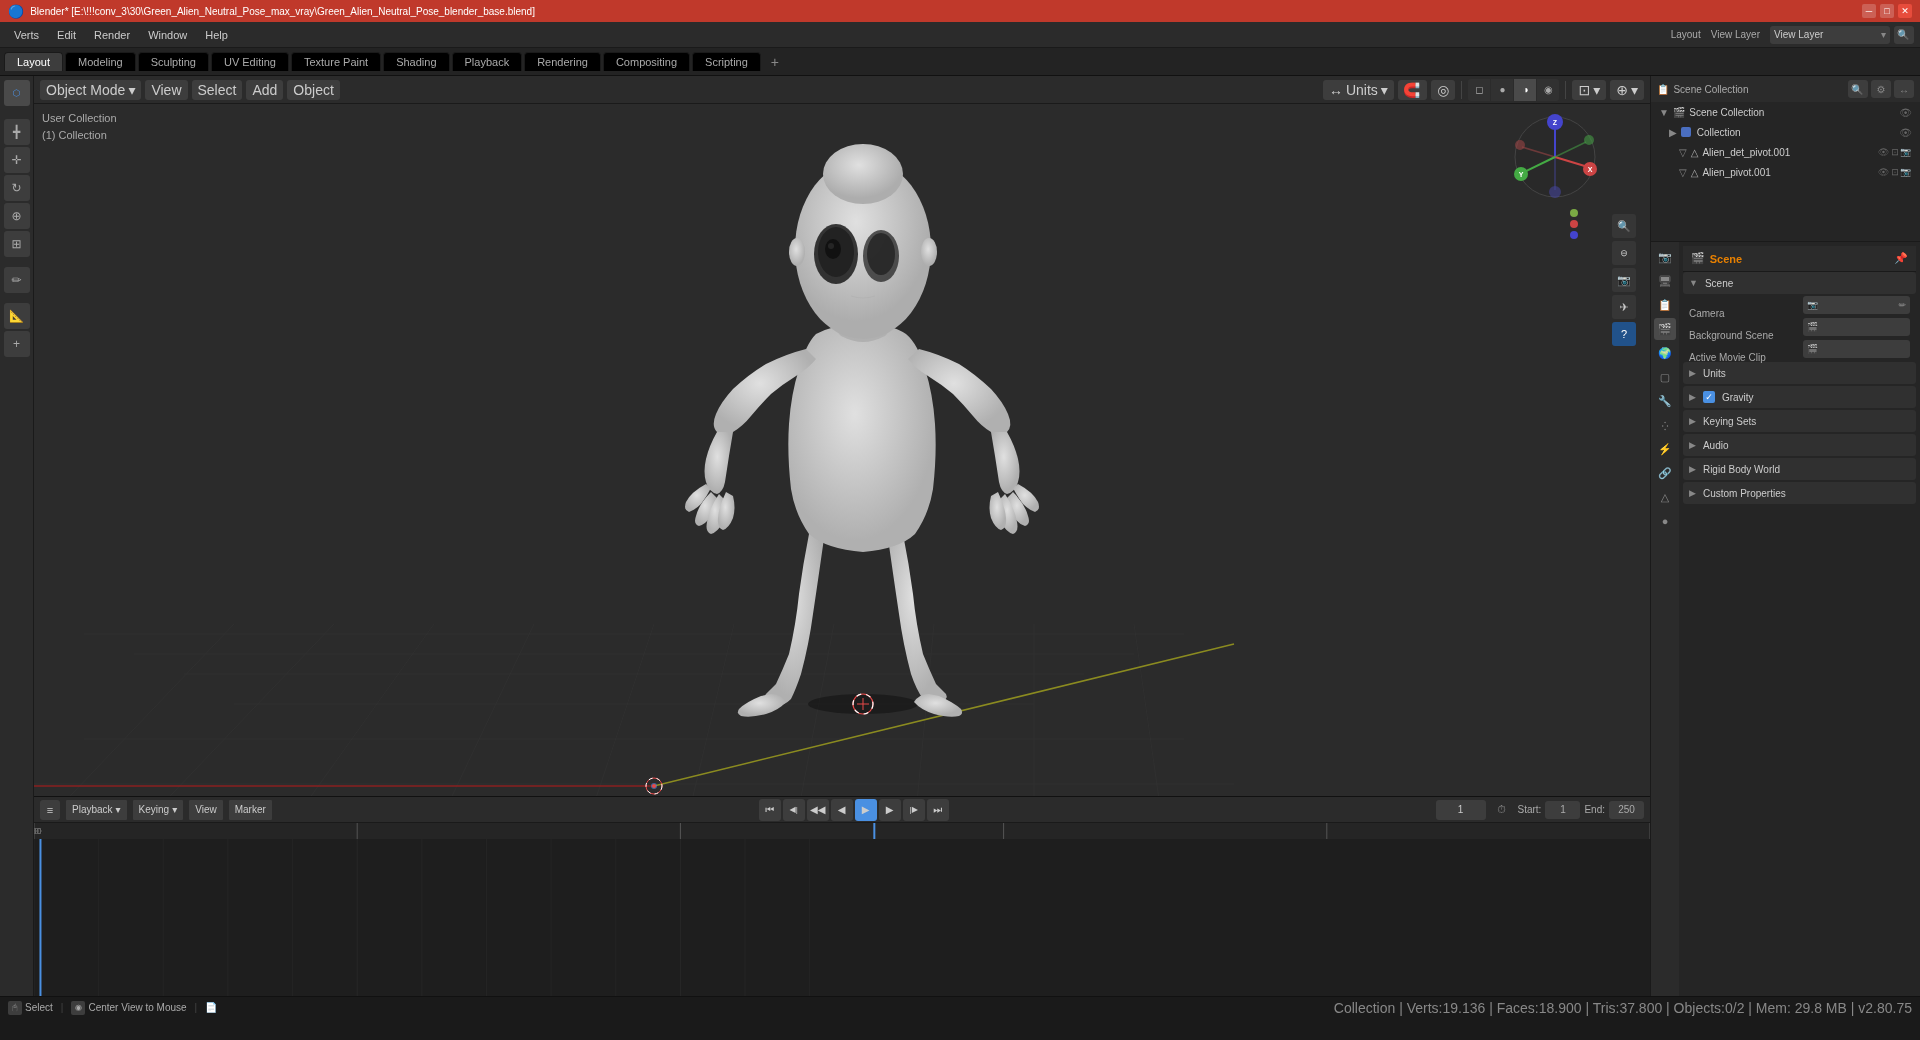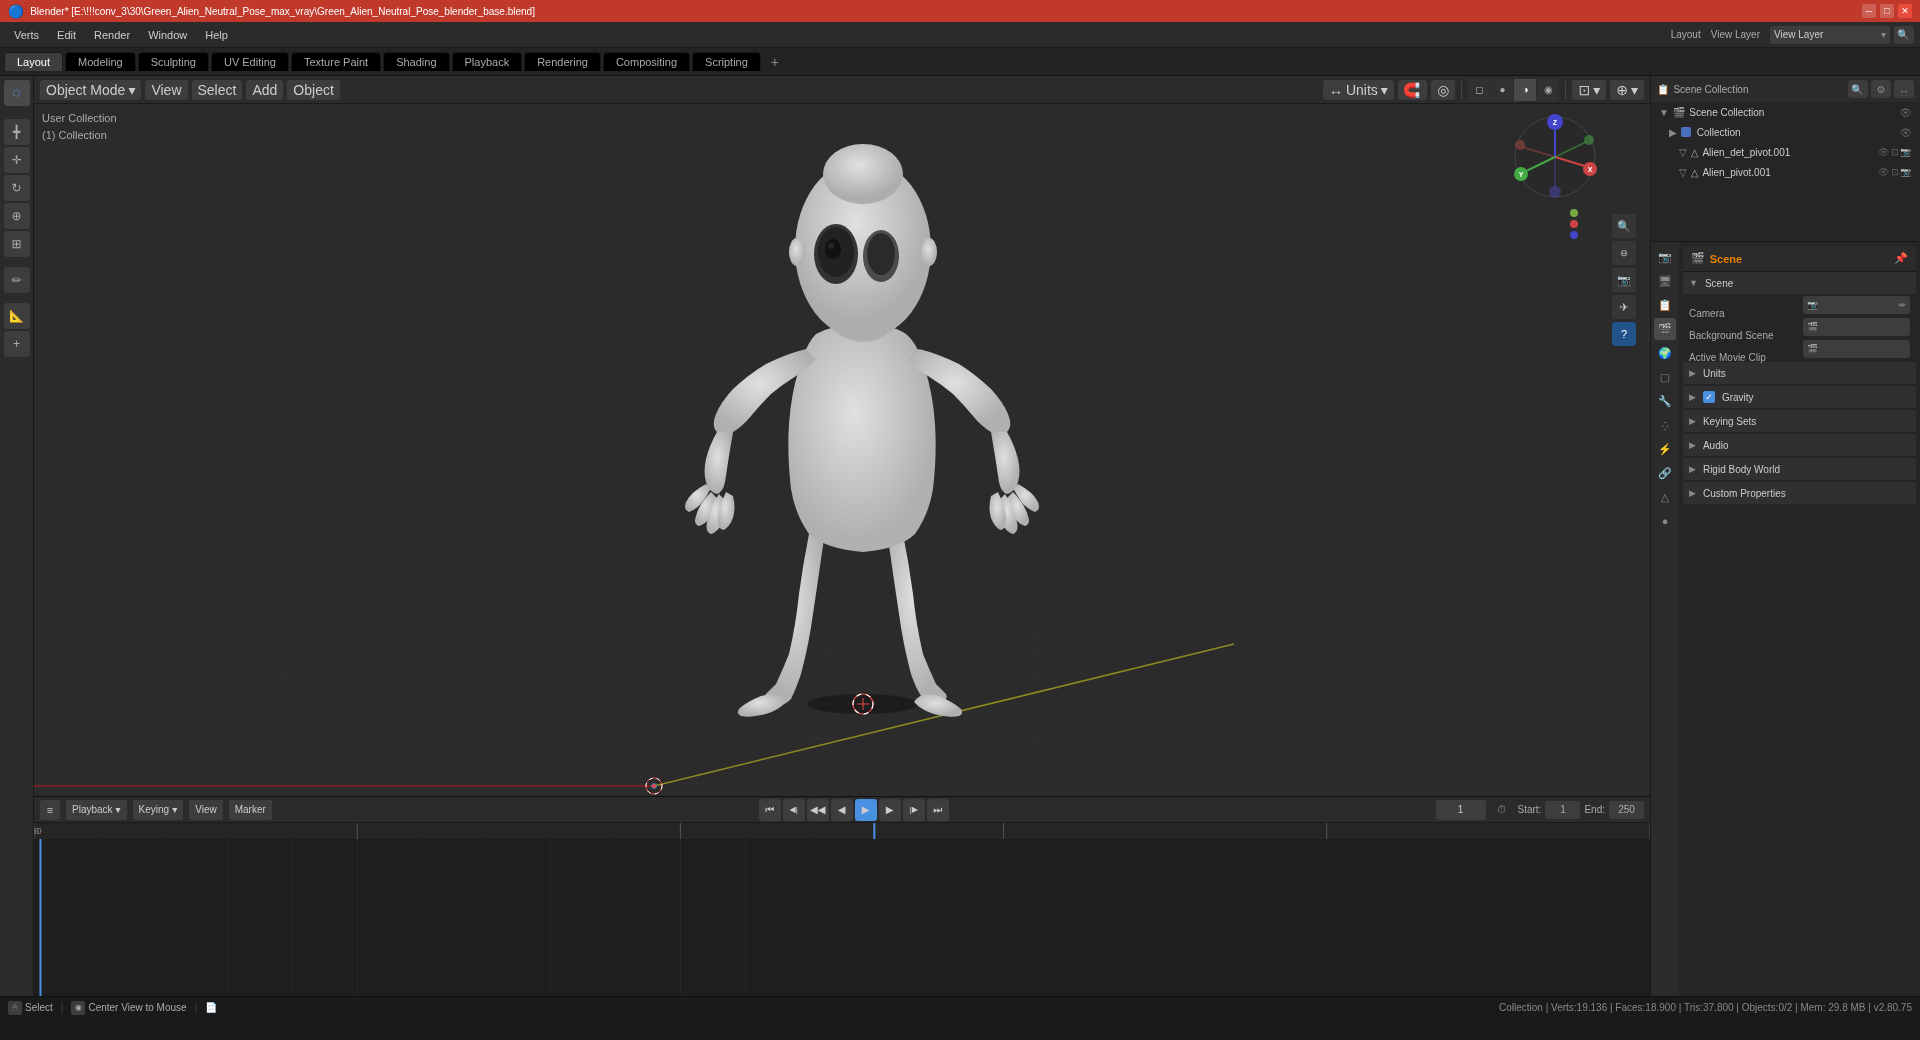--- a/index.html
+++ b/index.html
@@ -972,16 +972,16 @@
     <span class="status-separator">|</span>
     <div class="status-item">
       <span style="width:14px;height:14px;background:#3d3d3d;border-radius:2px;display:flex;align-items:center;justify-content:center;font-size:8px;">◉</span>
       <span>Center View to Mouse</span>
     </div>
     <span class="status-separator">|</span>
     <div class="status-item">
       <span>📄</span>
     </div>
     <div style="flex:1;"></div>
-    <span style="color:#888;font-size:10px;">Collection | Verts:19.136 | Faces:18.900 | Tris:37.800 | Objects:0/2 | Mem: 29.8 MB | v2.80.75</span>
+    <span style="color:#888;font-size:14px;">Collection | Verts:19.136 | Faces:18.900 | Tris:37.800 | Objects:0/2 | Mem: 29.8 MB | v2.80.75</span>
   </div>
 
 </div>
 
 </body></html>

